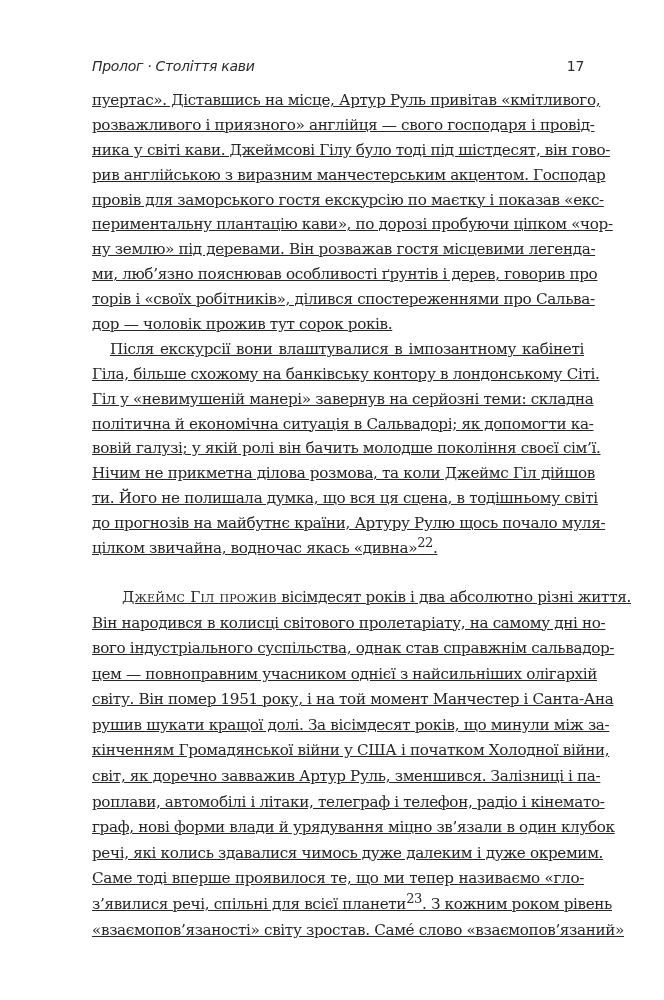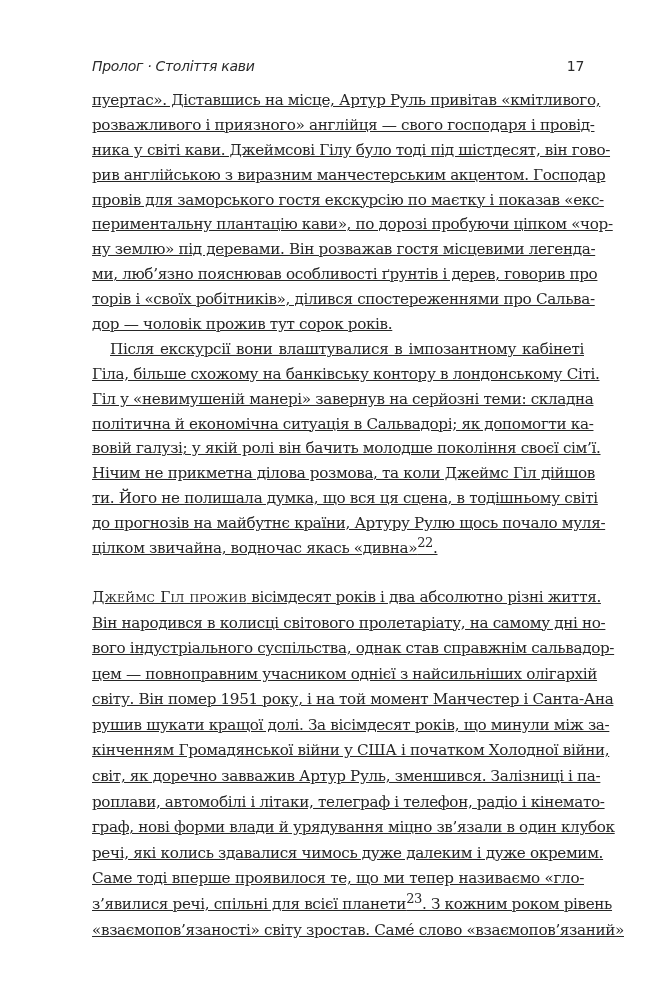--- a/index.html
+++ b/index.html
@@ -15,21 +15,21 @@
   .body-text {
     position: absolute; left: 92px; top: 88px; width: 492px;
     font-family: "DejaVu Serif", serif; font-size: 15.2px; line-height: 24.9px;
     color: #262626; letter-spacing: -0.35px;
   }
   .line { display: block; white-space: nowrap; text-align: justify; text-align-last: justify; height: 24.9px; text-decoration: underline; }
   .line.last { text-align-last: left; }
   .line.indent { padding-left: 18px; }
   .section-gap { height: 24px; }
   sup { font-size: 13px; line-height: 0; vertical-align: 6px; }
-  .sc { font-variant: small-caps; letter-spacing: 0.2px; }
+  .sc { font-variant: small-caps; letter-spacing: 0.2px; margin-left: 30px; }
   .p3 .line { line-height: 25.6px; height: 25.6px; }
 </style>
 </head>
 <body>
 
 <div class="page">
   <div class="running-head">
     <span class="title">Пролог · Століття кави</span>
     <span class="folio">17</span>
   </div>

